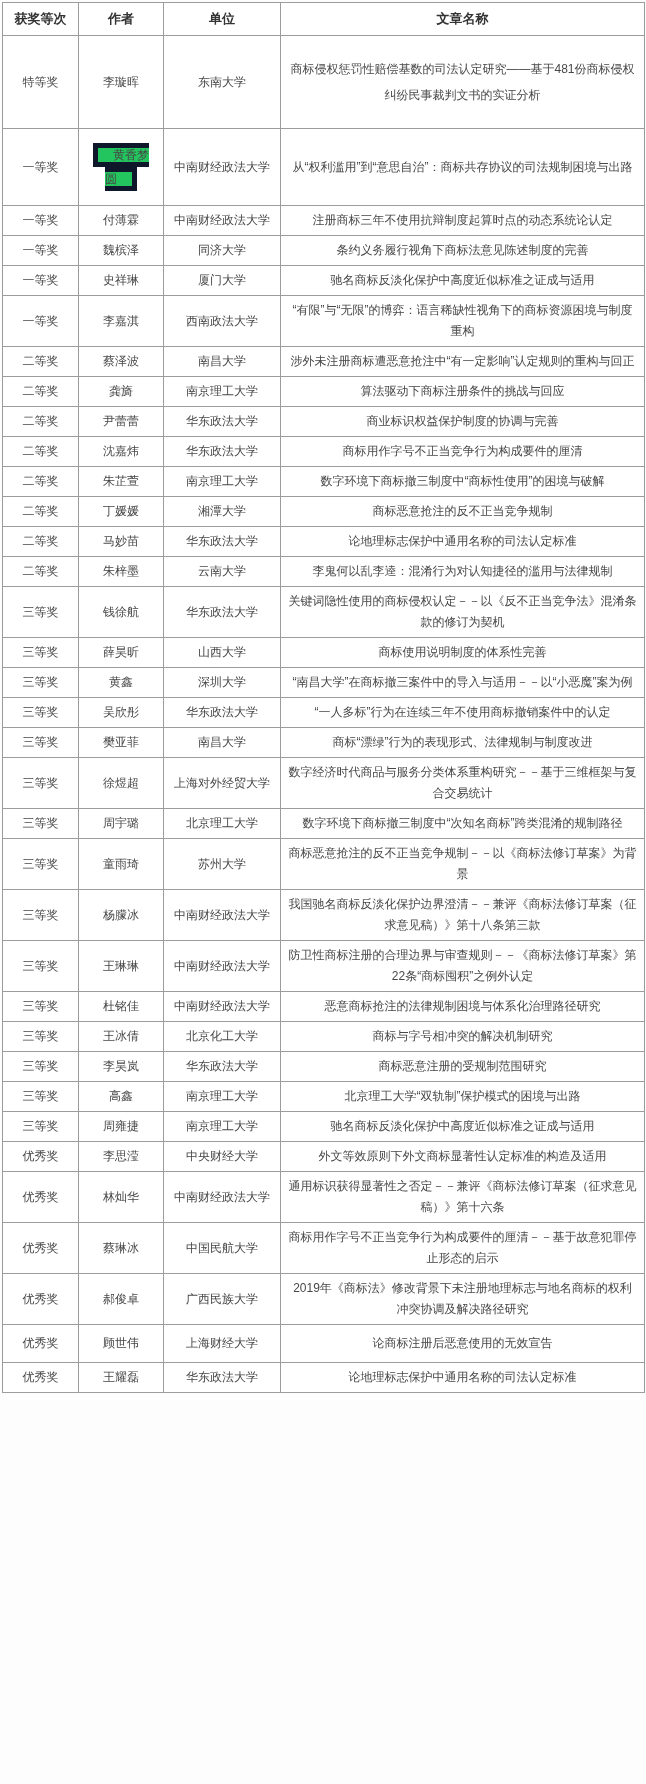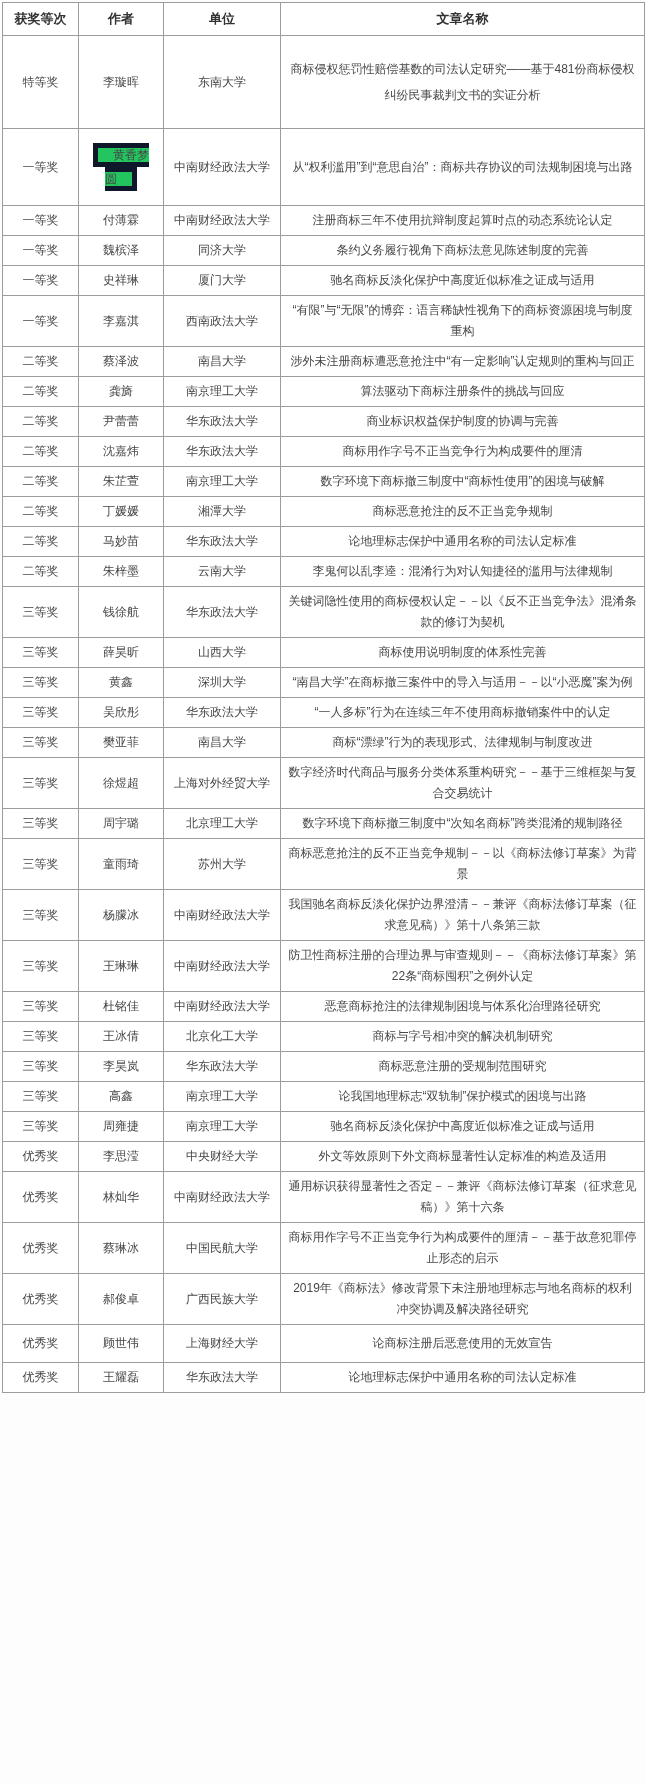--- a/index.html
+++ b/index.html
@@ -230,21 +230,21 @@
         <tr>
           <td>三等奖</td>
           <td>李昊岚</td>
           <td>华东政法大学</td>
           <td class="title-cell">商标恶意注册的受规制范围研究</td>
         </tr>
         <tr>
           <td>三等奖</td>
           <td>高鑫</td>
           <td>南京理工大学</td>
-          <td class="title-cell">论我国地理标志“双轨制”保护模式的困境与出路</td>
+          <td class="title-cell">北京理工大学“双轨制”保护模式的困境与出路</td>
         </tr>
         <tr>
           <td>三等奖</td>
           <td>周雍捷</td>
           <td>南京理工大学</td>
           <td class="title-cell">驰名商标反淡化保护中高度近似标准之证成与适用</td>
         </tr>
         <tr>
           <td>优秀奖</td>
           <td>李思滢</td>

